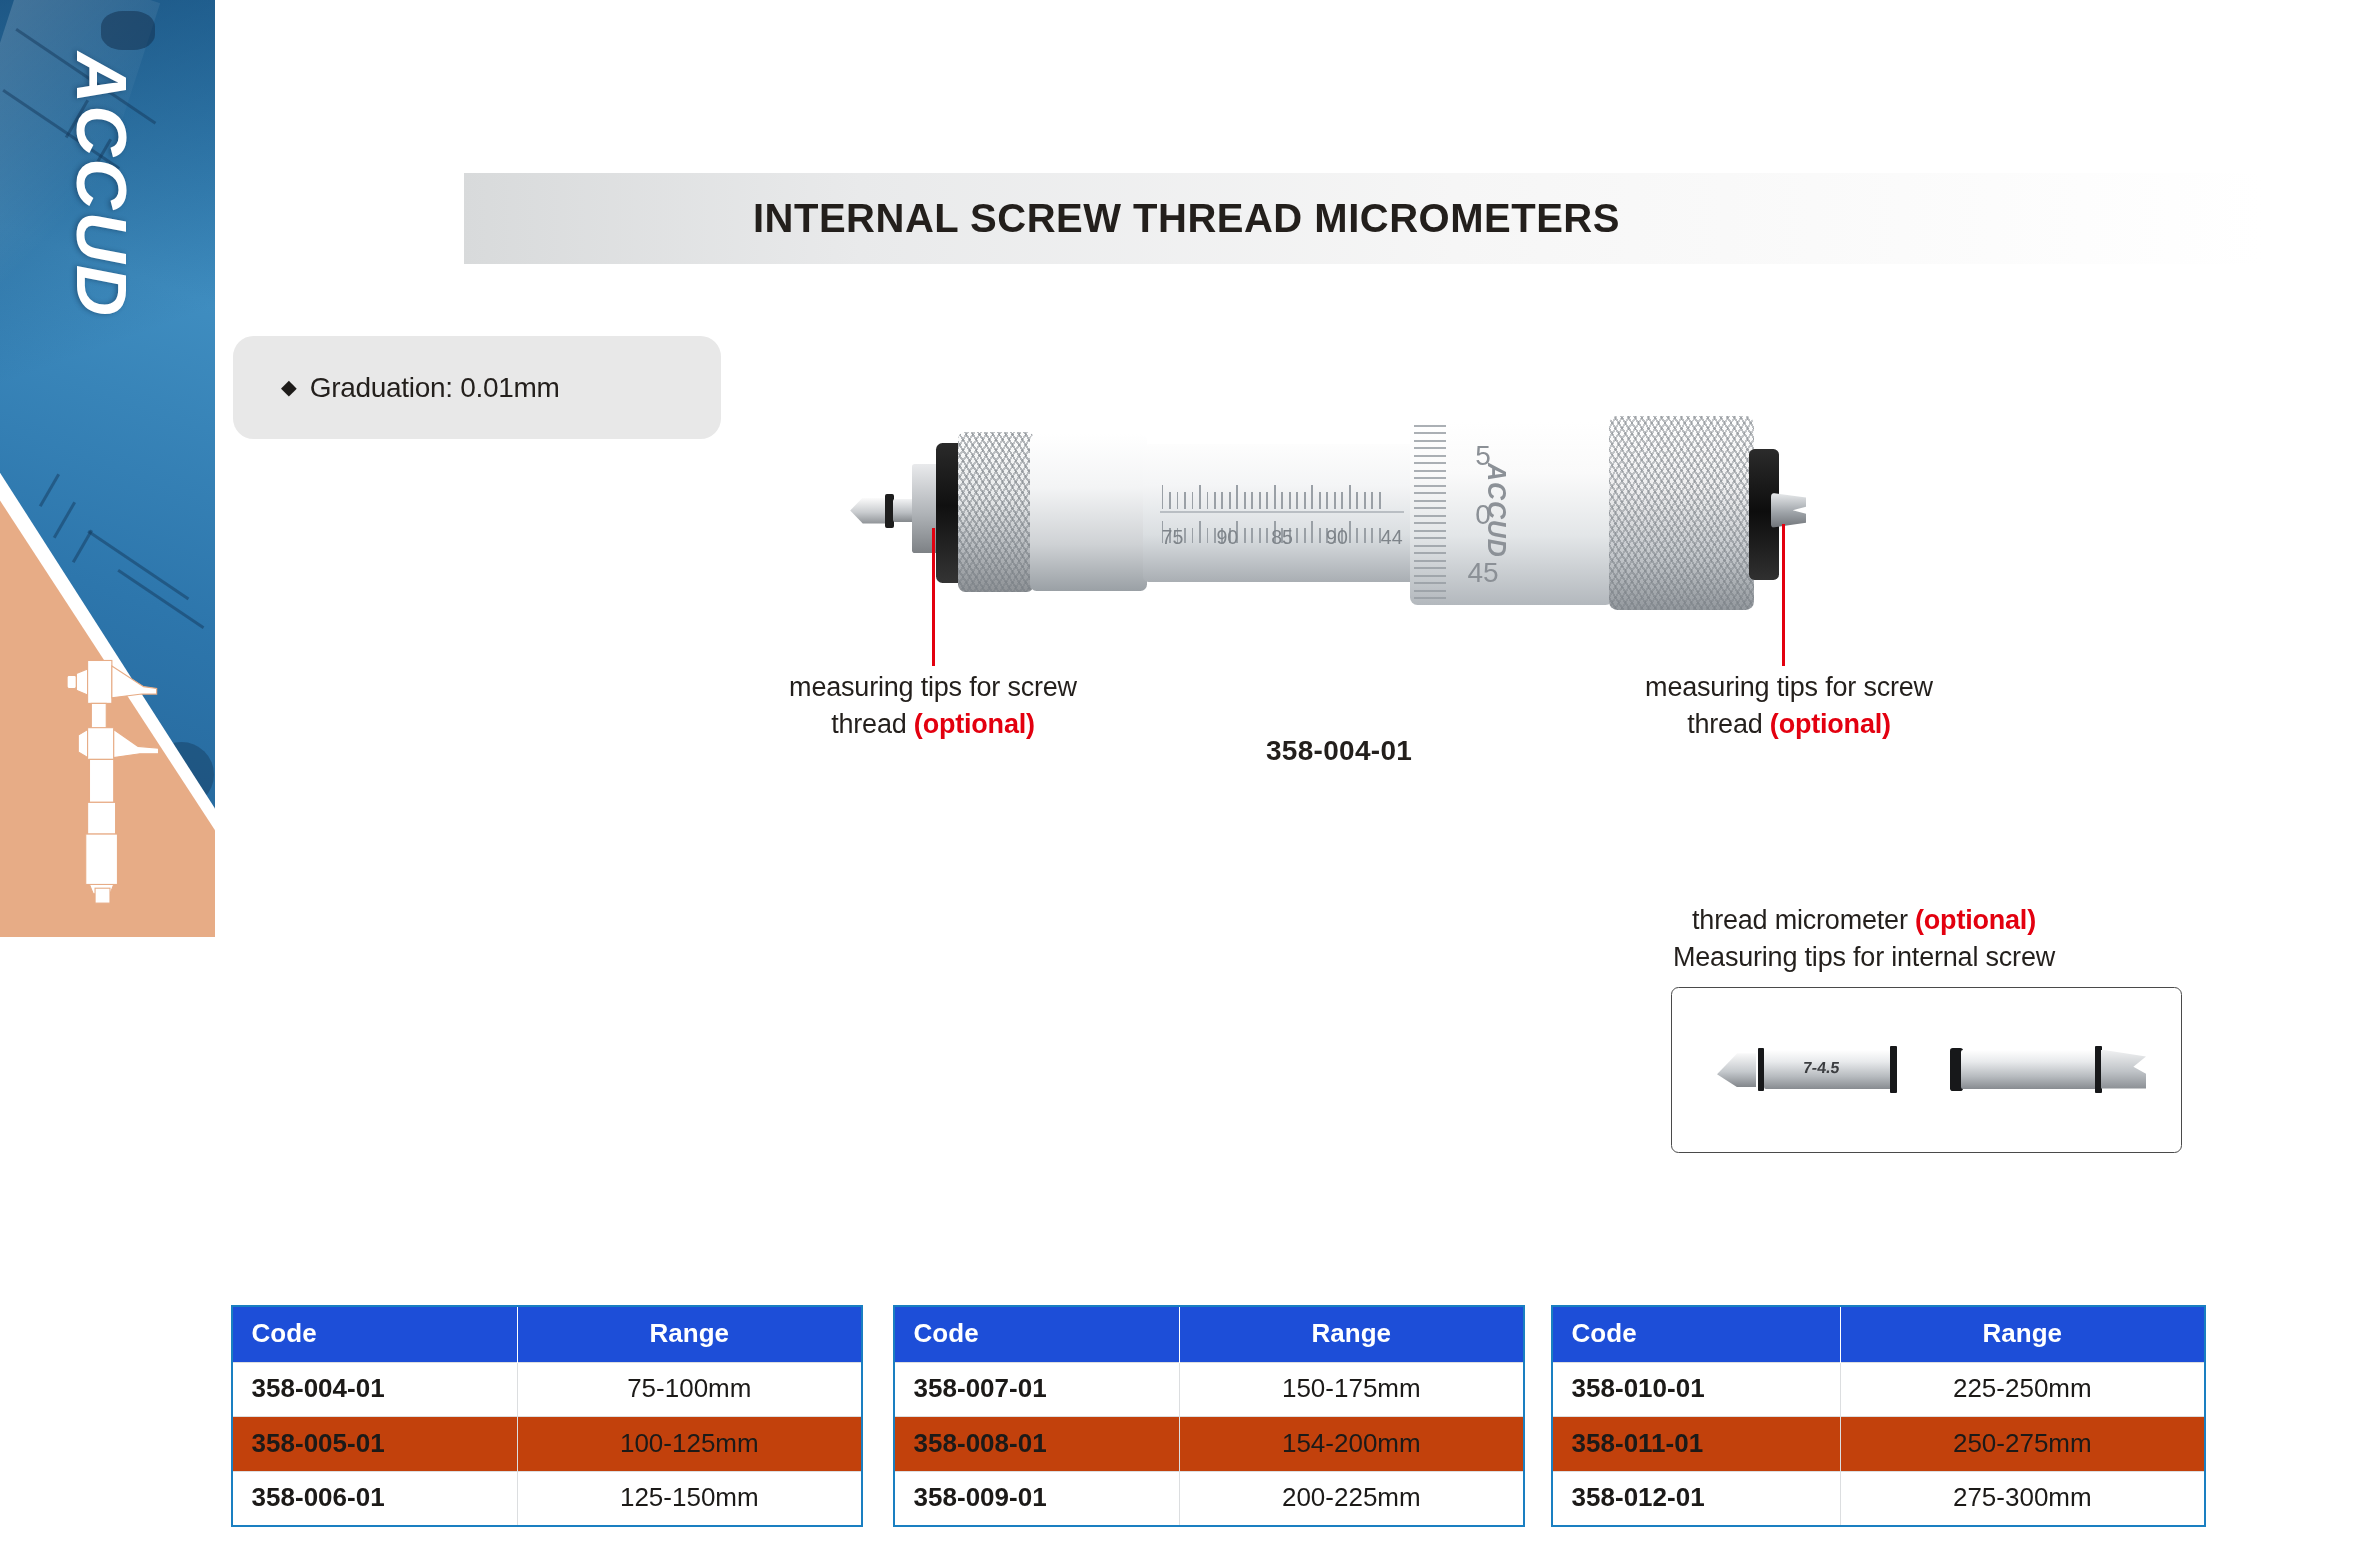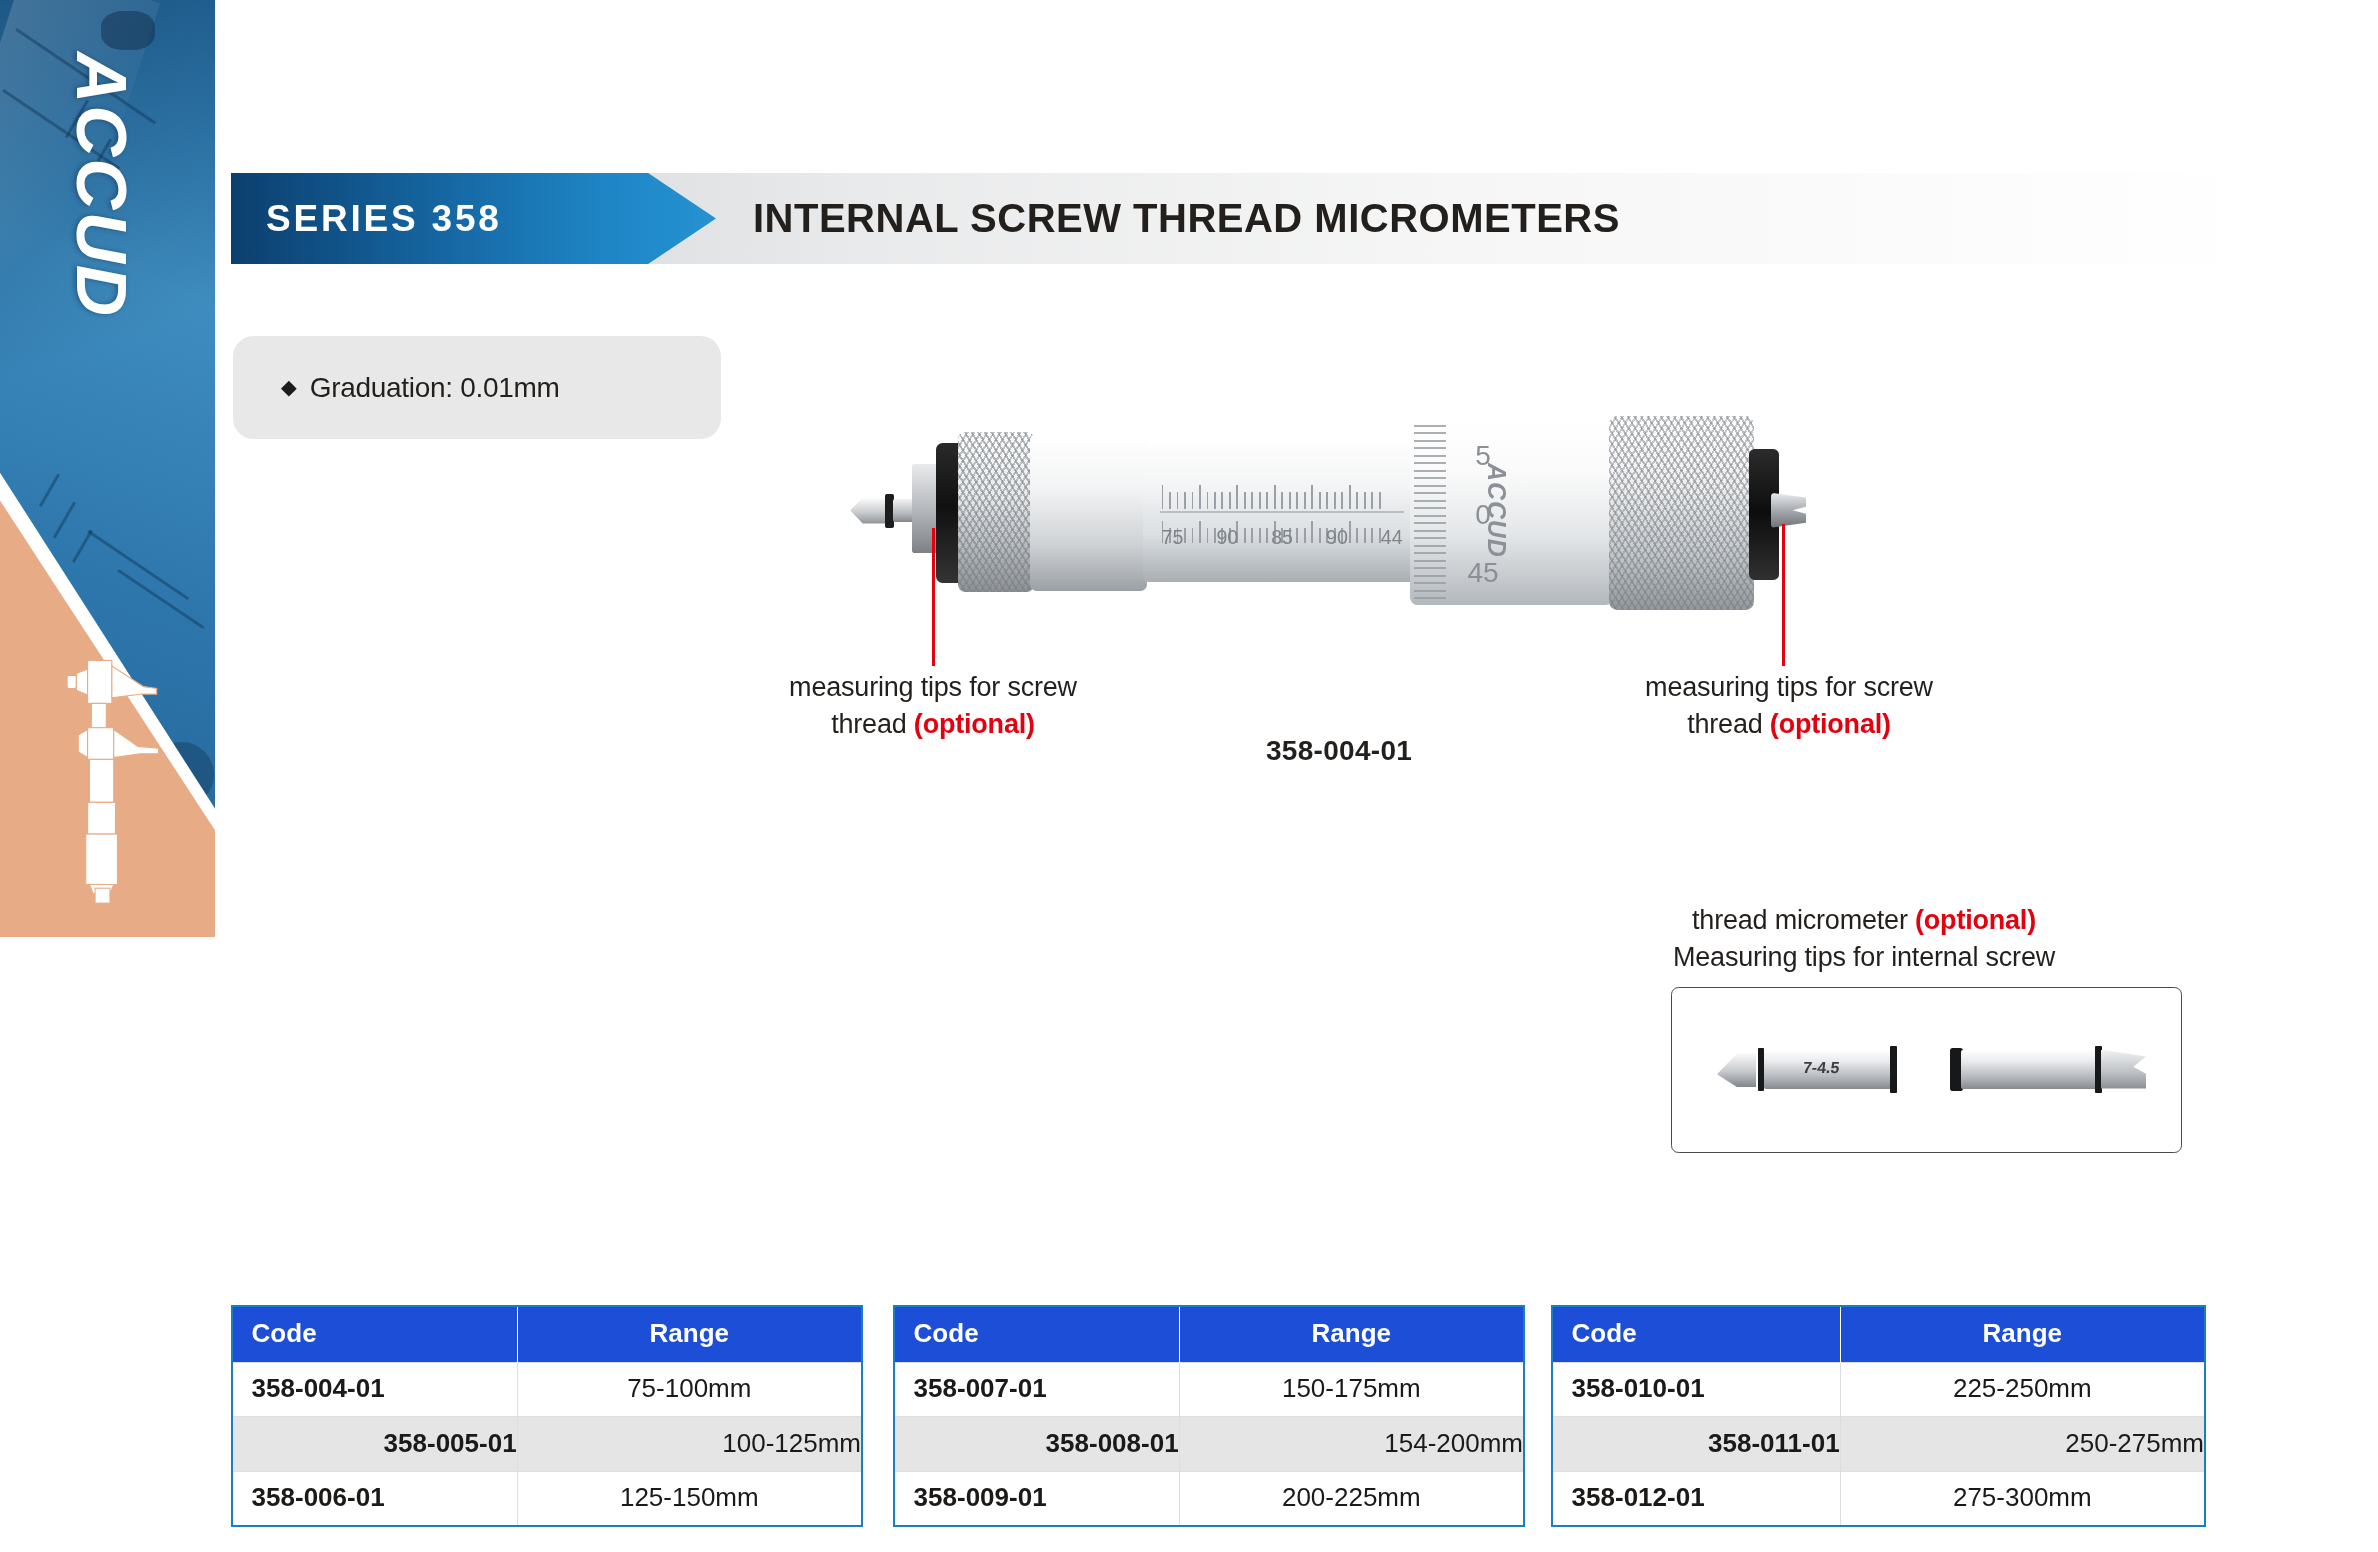--- a/index.html
+++ b/index.html
@@ -264,21 +264,21 @@
   .tbl th.range{text-align:center;}
   .tbl td{
     font-size:26px;color:#1c1a18;
     padding:10.3px 0 12px 0;
     border-right:1.9px solid #dcdee0;
     border-top:1.9px solid #dcdee0;
   }
   .tbl td:last-child{border-right:none;margin-left:44px;}
   .tbl td.code{font-weight:bold;text-align:left;padding-left:18.6px;}
   .tbl td.range{text-align:center;}
-  .tbl tr.alt td{background:#e5e5e5;text-align:right;}
+  .tbl tr.alt td{background:#c2410c;}
 </style>
 </head>
 <body>
 
 <div class="sidebar">
   <div class="sb-photo">
     <div class="sb-sheen"></div>
     <div class="sb-rule long" style="left:17px;top:28px;width:168px;transform:rotate(34deg);"></div>
     <div class="sb-rule long" style="left:3.7px;top:89px;width:140px;transform:rotate(34deg);"></div>
     <div class="sb-rule" style="left:89px;top:101px;width:43px;height:2.8px;transform:rotate(120deg);"></div>
@@ -311,23 +311,20 @@
       <rect x="36" y="160" width="30" height="34"></rect>
       <rect x="34" y="194" width="34" height="54"></rect>
       <path d="M38 248 L64 248 L60 258 L42 258 Z"></path>
       <rect x="44" y="252" width="16" height="16"></rect>
     </g>
   </svg>
 </div>
 
 <div class="header">
   <div class="header-strip"></div>
-  <div class="header-tag">
-    <span>SERIES 358</span>
-  </div>
   <div class="header-title">INTERNAL SCREW THREAD MICROMETERS</div>
 </div>
 
 <div class="specbox">
   <span class="bullet">◆</span>
   <span class="spectext">Graduation: 0.01mm</span>
 </div>
 
 <div class="mic-wrap">
 

